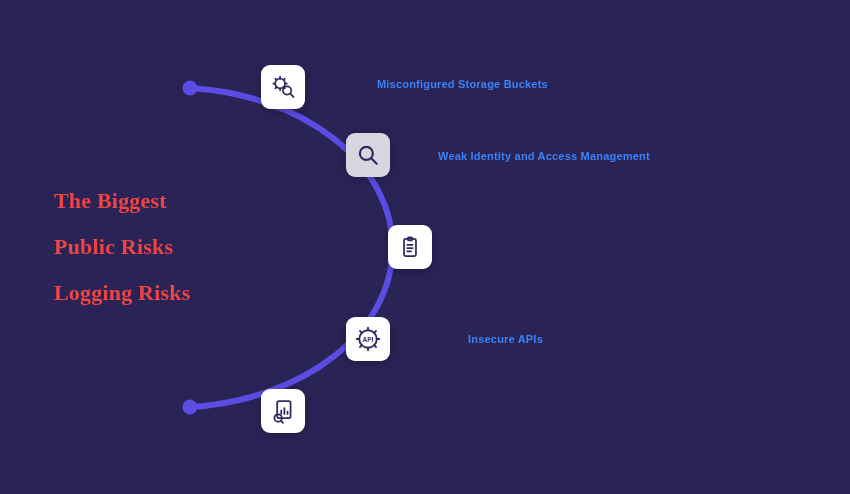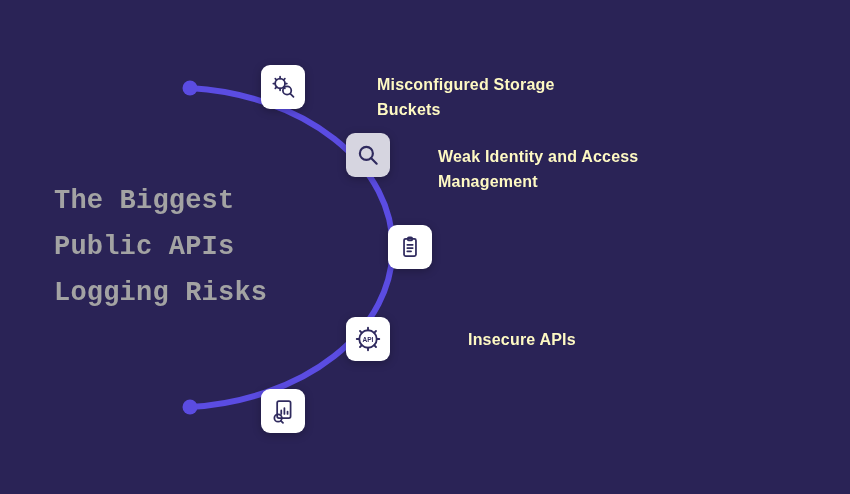--- a/index.html
+++ b/index.html
@@ -9,28 +9,28 @@
   }
   .canvas{
     position:relative;
     width:850px;height:494px;
     background:#2a2356;
     overflow:hidden;
   }
   .arc-svg{position:absolute;left:0;top:0;width:850px;height:494px;}
   .title{
     position:absolute;left:54px;top:178px;width:280px;
-    font-family:Liberation Mono, monospace;
-    font-weight:bold;color:#a3a3a3;
-    font-size:27px;line-height:46px;letter-spacing:.2px;
+    font-family:Liberation Serif, serif;
+    font-weight:bold;color:#ef4444;
+    font-size:22px;line-height:46px;letter-spacing:.2px;
   }
   .title span{display:block;}
   .risk-label{
     position:absolute;
-    color:#fef9c3;font-weight:bold;font-size:16px;line-height:25px;
+    color:#3b82f6;font-weight:bold;font-size:11px;line-height:25px;
     letter-spacing:.2px;
   }
   .tile{
     position:absolute;width:44px;height:44px;border-radius:9px;
     background:#ffffff;display:flex;align-items:center;justify-content:center;
     box-shadow:0 2px 8px rgba(0,0,0,.25);
   }
   .tile svg{display:block;}
   .brand{
     position:absolute;left:668px;top:418px;height:30px;
@@ -44,21 +44,21 @@
 <div class="canvas">
 
   <svg class="arc-svg" viewBox="0 0 850 494">
     <path d="M 190 88 A 220 160 0 0 1 190 407" fill="none" stroke="#5b4ce2" stroke-width="6"></path>
     <circle cx="190" cy="88" r="7.5" fill="#5b4ce2"></circle>
     <circle cx="190" cy="407" r="7.5" fill="#5b4ce2"></circle>
   </svg>
 
   <div class="title">
     <span>The Biggest</span>
-    <span>Public APIs</span>
+    <span>Public Risks</span>
     <span>Logging Risks</span>
   </div>
 
   <div class="tile" style="left:261px;top:65px;">
     <svg width="28" height="28" viewBox="0 0 24 24" fill="none" stroke="#2f2a5e" stroke-width="1.5" stroke-linecap="round">
       <circle cx="9.5" cy="9" r="4.2"></circle>
       <path d="M9.5 3.2v1.6M9.5 13.2v1.6M3.7 9h1.6M13.7 9h1.6M5.4 4.9l1.1 1.1M12.5 12.1l1.1 1.1M13.6 4.9l-1.1 1.1M6.5 12.1L5.4 13.2"></path>
       <circle cx="15.5" cy="15" r="3.6"></circle>
       <path d="M18.2 17.7L21 20.5"></path>
     </svg>

